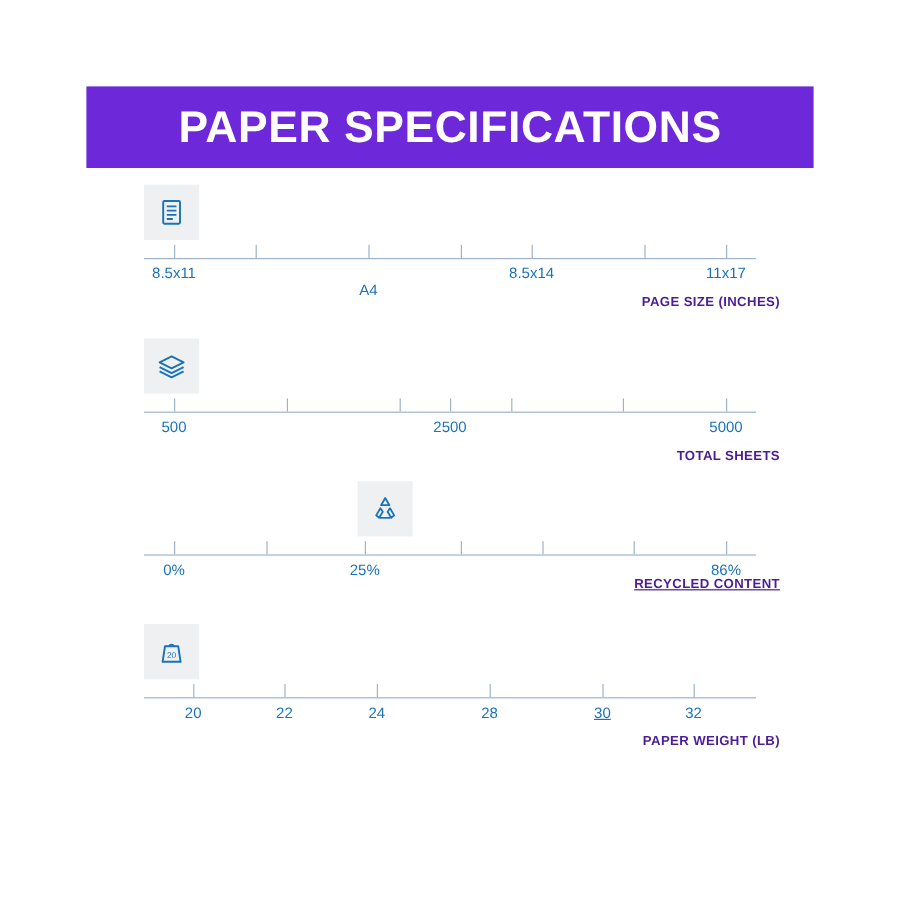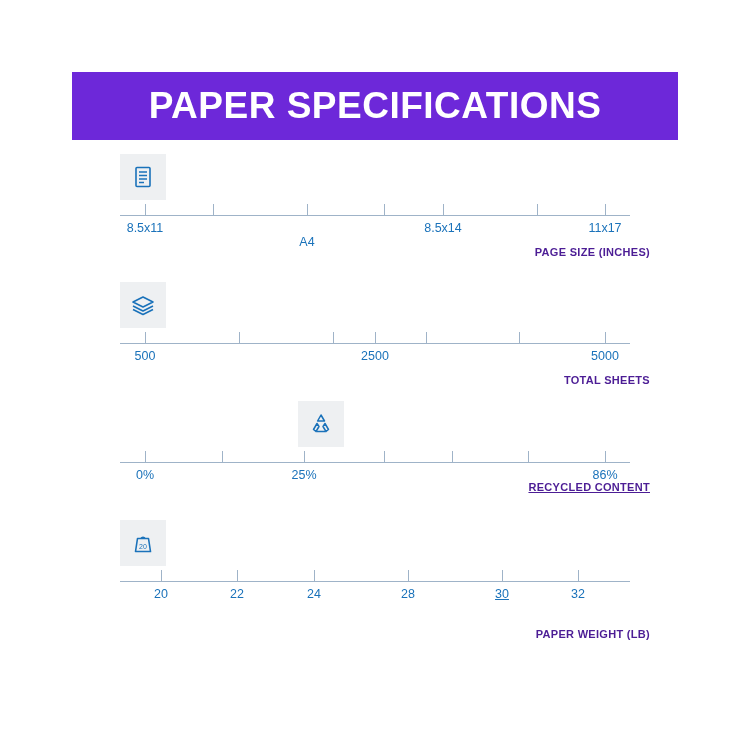--- a/index.html
+++ b/index.html
@@ -195,17 +195,17 @@
       <div class="tick" style="left:430px; top:65px; height:11px;"></div>
       <div class="tick" style="left:506px; top:65px; height:11px;"></div>
 
       <div class="tick-label" style="left:89px; top:82px;">20</div>
       <div class="tick-label" style="left:165px; top:82px;">22</div>
       <div class="tick-label" style="left:242px; top:82px;">24</div>
       <div class="tick-label" style="left:336px; top:82px;">28</div>
       <div class="tick-label" style="left:430px; top:82px;text-decoration:underline;">30</div>
       <div class="tick-label" style="left:506px; top:82px;">32</div>
 
-      <div class="group-label" style="top:107px; right:28px;margin-top:16px;">PAPER WEIGHT (LB)</div>
+      <div class="group-label" style="top:107px; right:28px;">PAPER WEIGHT (LB)</div>
     </div>
 
   </div>
 </div>
 
 </body></html>

